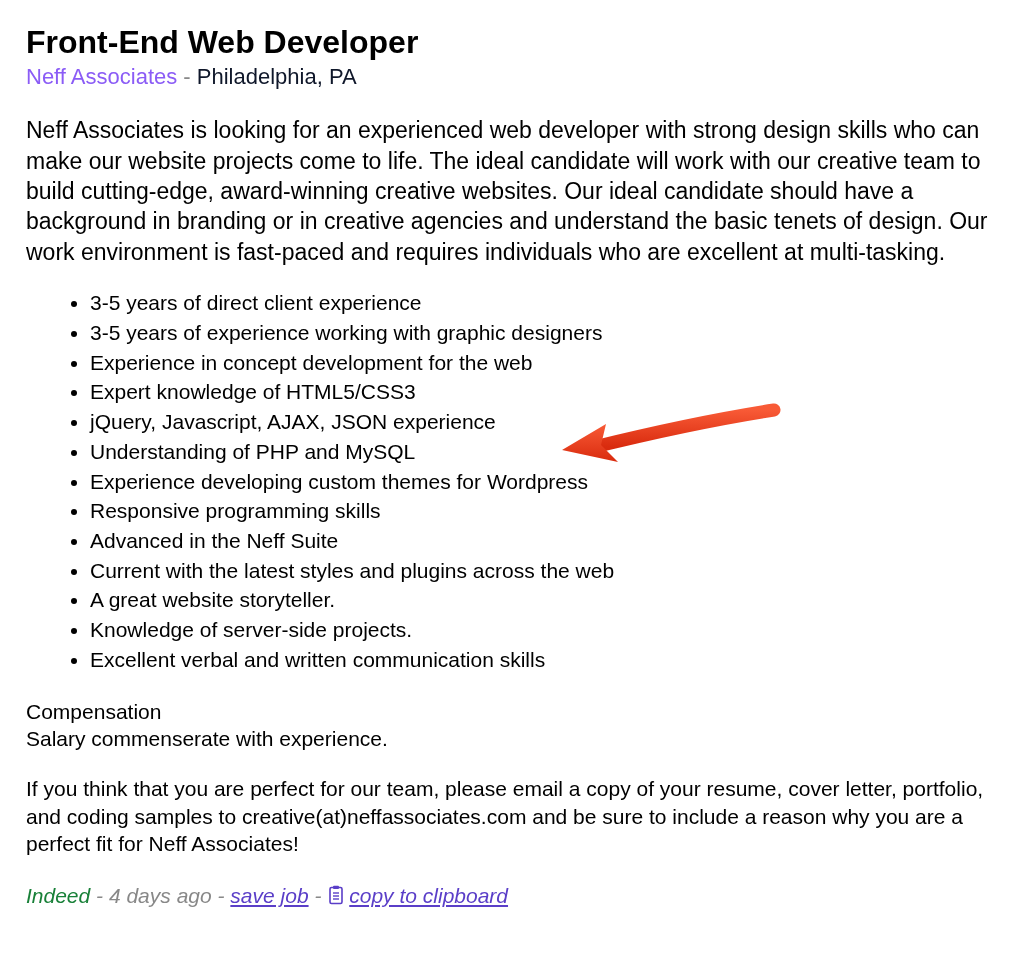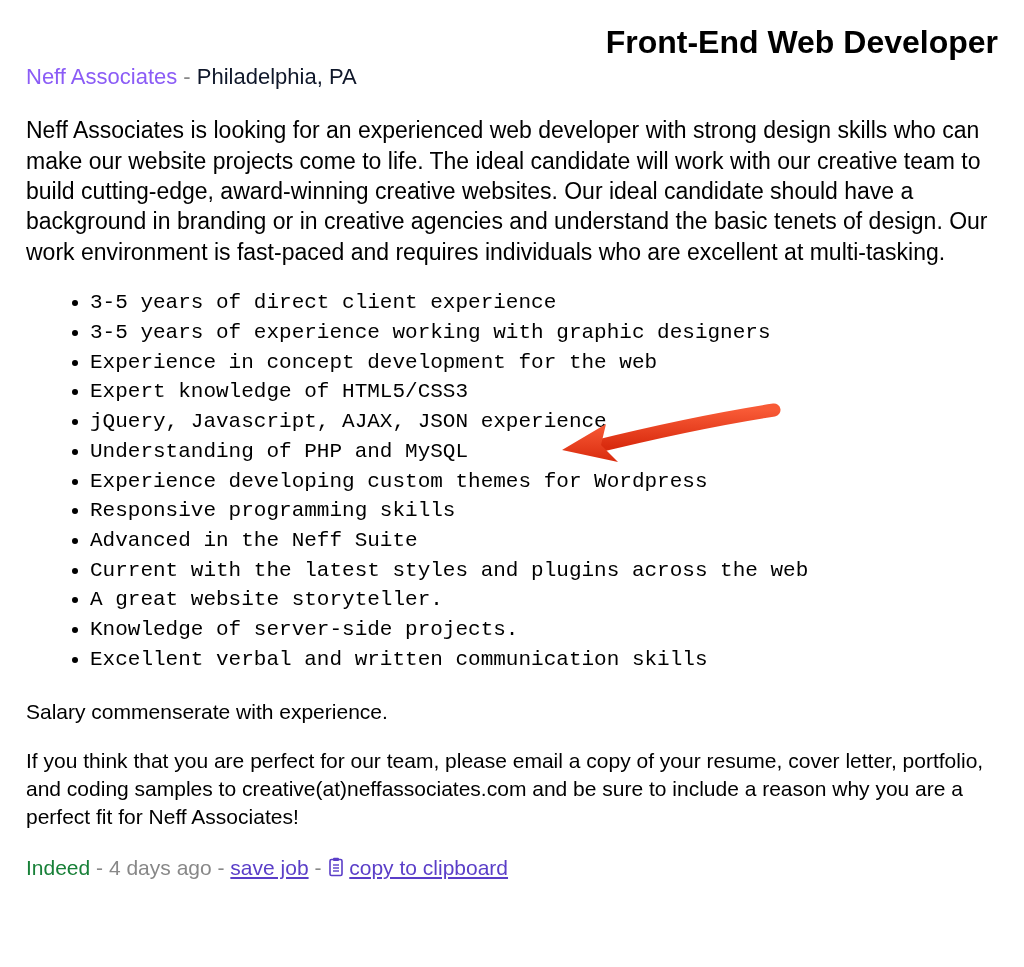--- a/index.html
+++ b/index.html
@@ -13,21 +13,20 @@
   .page {
     width: 1024px;
     padding: 24px 26px 18px 26px;
     position: relative;
   }
   .job-title {
     font-size: 32px;
     font-weight: 700;
     margin: 0 0 2px 0;
     line-height: 1.15;
-    text-align: right;
   }
   .company-line {
     font-size: 22px;
     margin: 0 0 24px 0;
     line-height: 1.3;
   }
   .company-name { color: #8b5cf6; }
   .company-sep  { color: #888; }
   .company-loc  { color: #0f172a; }
   .body-text {
@@ -41,31 +40,31 @@
   }
   ul.req-list {
     margin: 0 0 24px 0;
     padding-left: 64px;
     font-size: 21px;
     line-height: 1.32;
   }
   ul.req-list li {
     margin: 0 0 2px 0;
     list-style-type: disc;
-    font-family: Liberation Mono, monospace;
   }
   .comp-block, .resp-block {
     font-size: 21px;
     line-height: 1.32;
     margin: 0 0 22px 0;
   }
   .comp-block p, .resp-block p { margin: 0; }
   .footer-line {
     font-size: 21px;
     margin-top: 26px;
+    font-style: italic;
   }
   .footer-brand { color: #188038; font-weight: 500; }
   .footer-age   { color: #888; }
   .footer-sep   { color: #888; }
   .footer-link  {
     color: #5a3ec8;
     text-decoration: underline;
     cursor: pointer;
   }
   .clip-icon-wrap {
@@ -106,20 +105,21 @@
     <li>Experience developing custom themes for Wordpress</li>
     <li>Responsive programming skills</li>
     <li>Advanced in the Neff Suite</li>
     <li>Current with the latest styles and plugins across the web</li>
     <li>A great website storyteller.</li>
     <li>Knowledge of server-side projects.</li>
     <li>Excellent verbal and written communication skills</li>
   </ul>
 
   <div class="comp-block">
+    <p>Compensation</p>
     <p>Salary commenserate with experience.</p>
   </div>
 
   <div class="resp-block">
     <p>If you think that you are perfect for our team, please email a copy of your resume, cover letter, portfolio, and coding samples to creative(at)neffassociates.com and be sure to include a reason why you are a perfect fit for Neff Associates!</p>
   </div>
 
   <div class="footer-line">
     <span class="footer-brand">Indeed</span>
     <span class="footer-sep">-</span>

